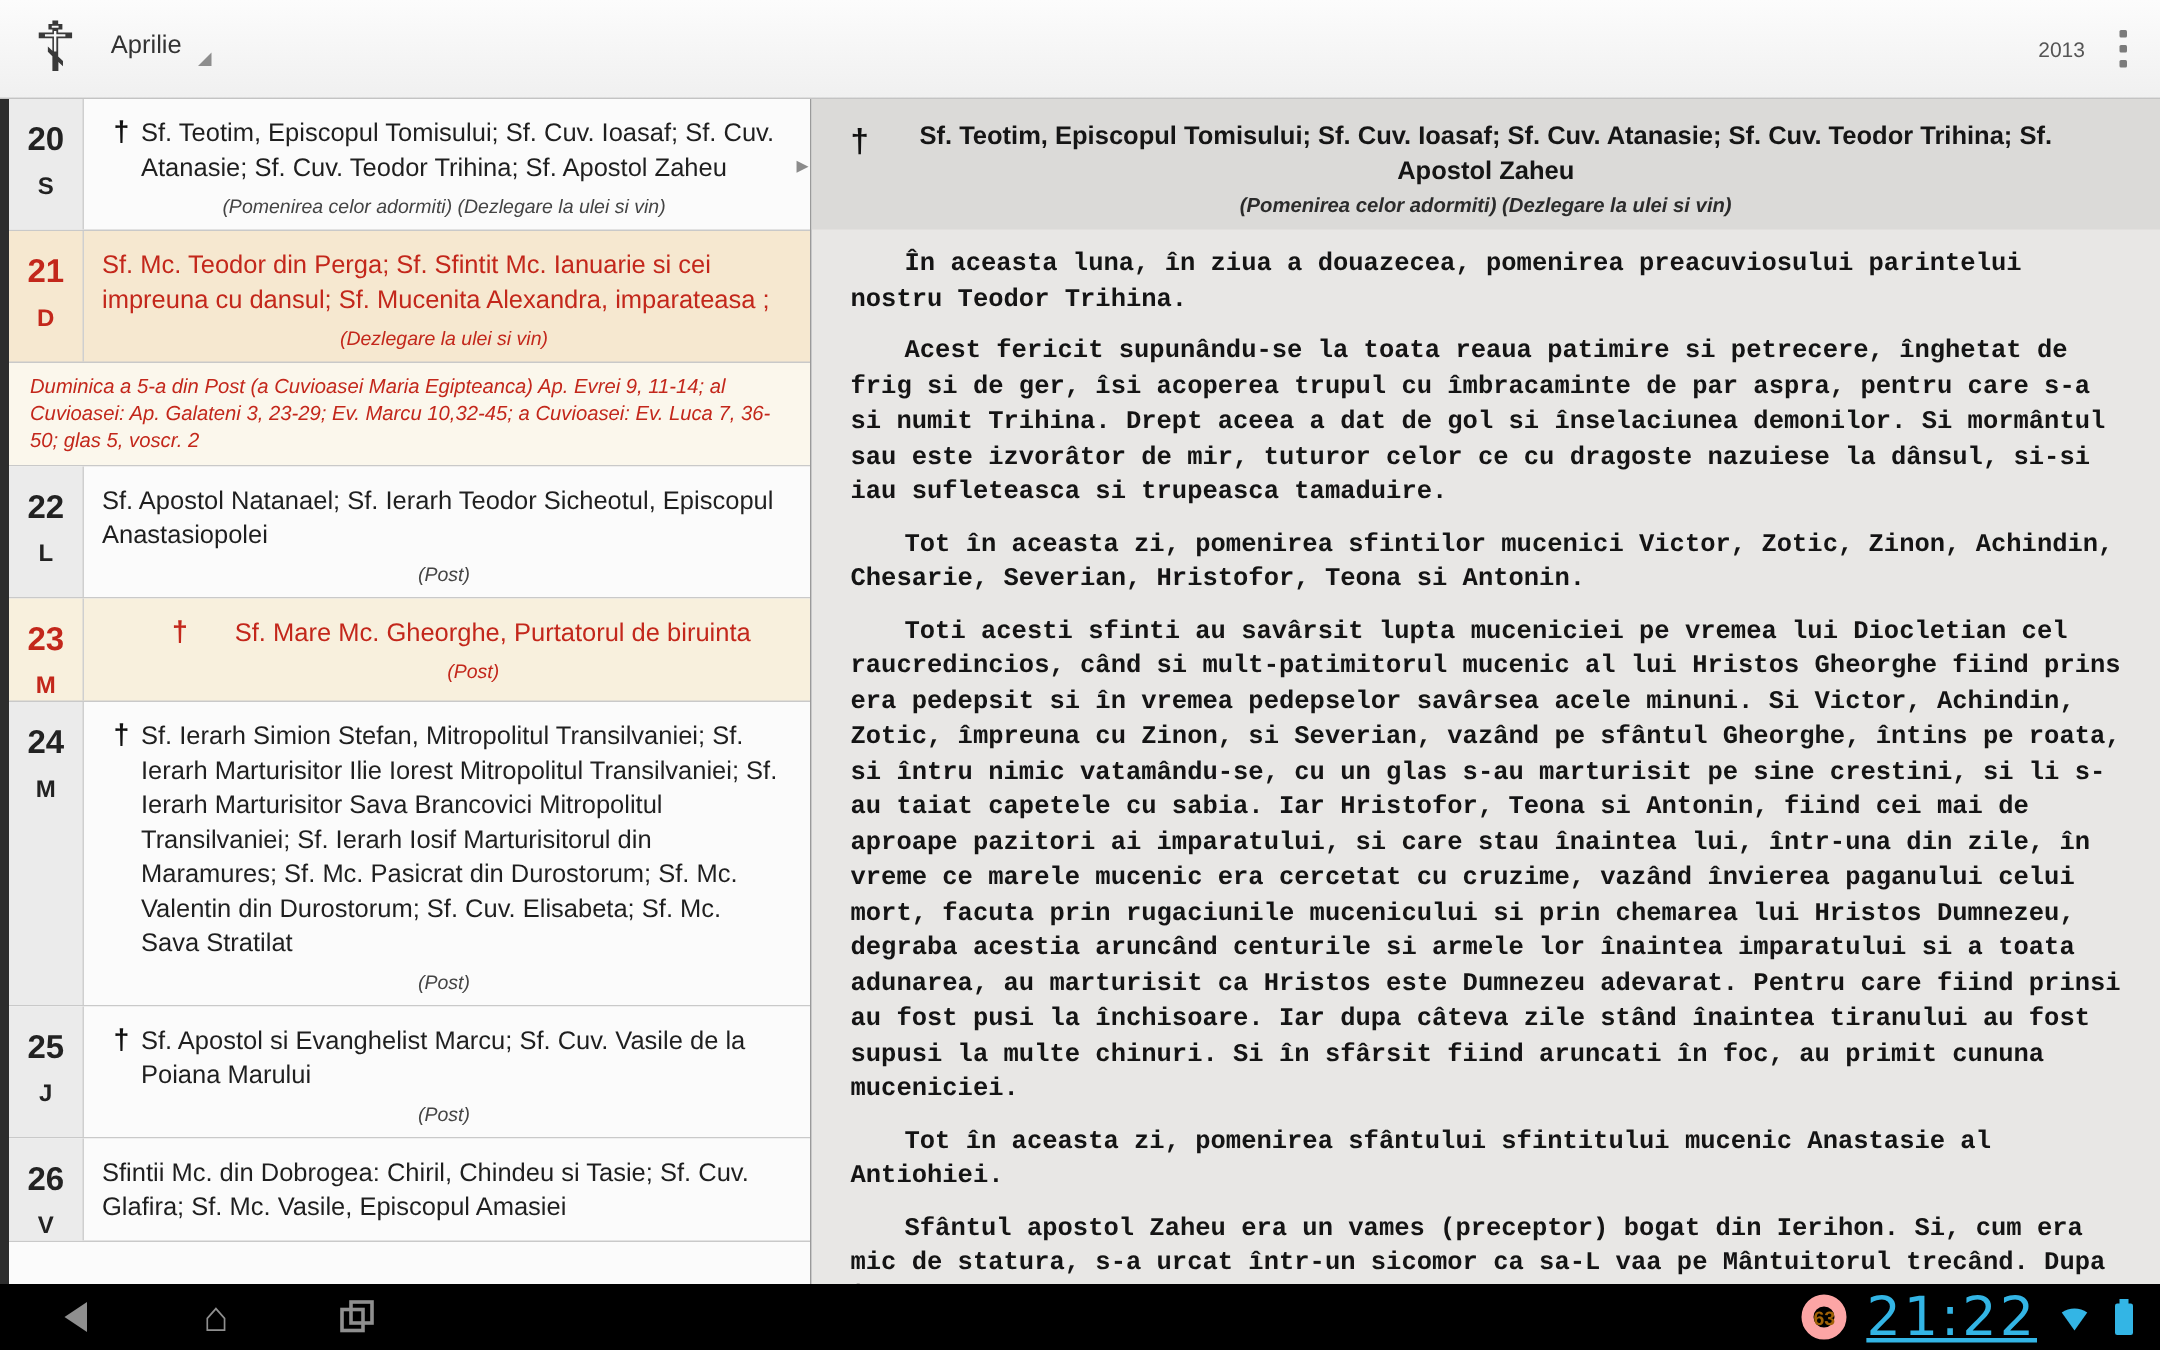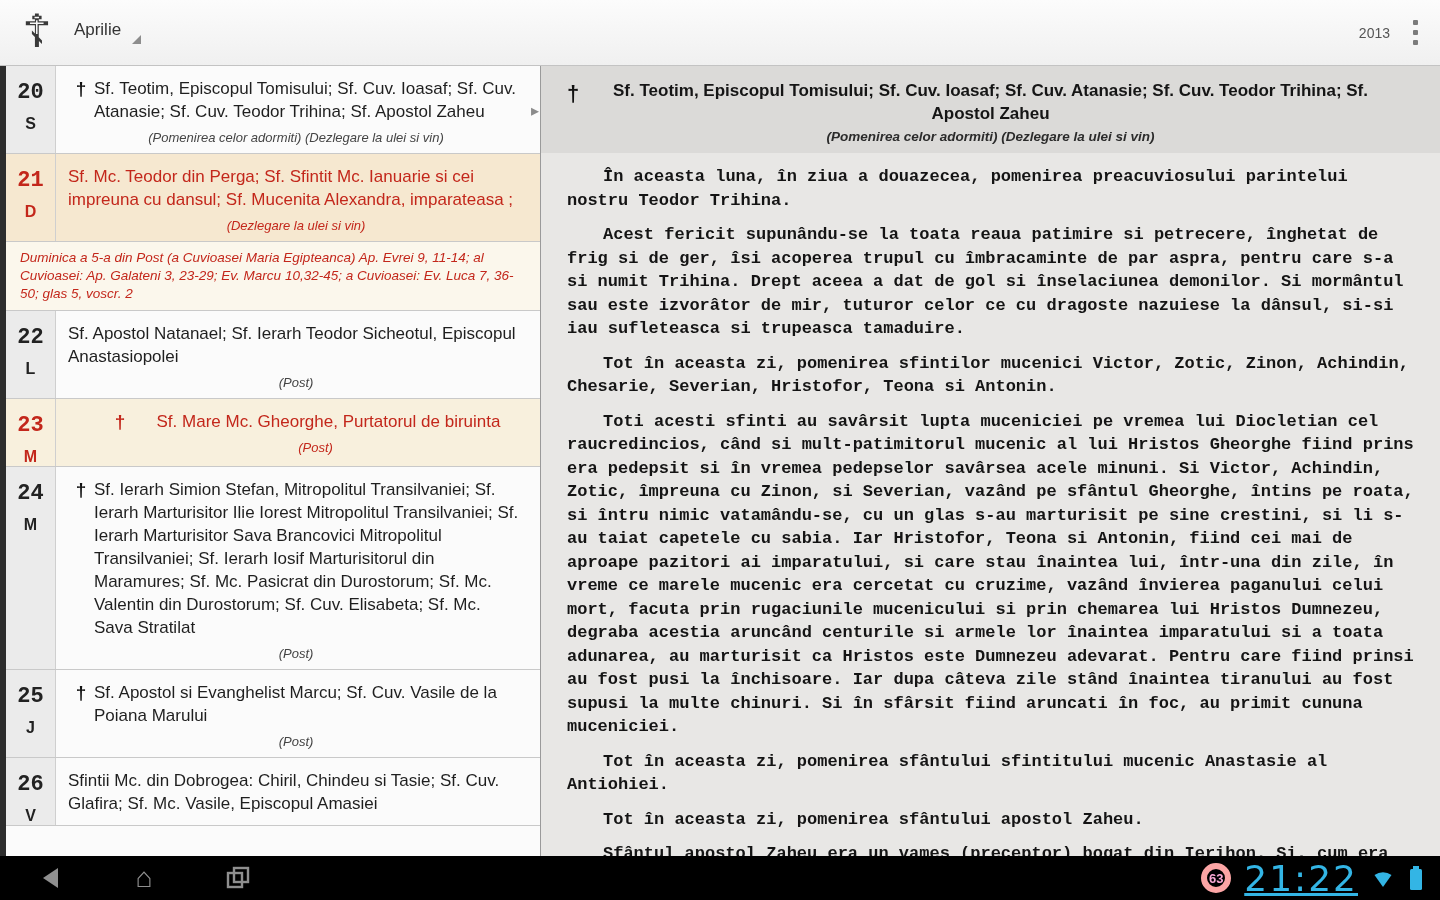--- a/index.html
+++ b/index.html
@@ -22,21 +22,21 @@
   .content { flex: 1; display: flex; min-height: 0; }
 
   
   .day-list { flex: 0 0 541px; background: #fbfbfb; border-right: 1px solid #9a9a9a; position: relative; overflow: hidden; padding-left: 6px; }
   .scroll-strip { position: absolute; left: 0; top: 0; width: 6px; height: 100%; background: #2d2d2d; }
   .row { display: flex; border-bottom: 1px solid #c9c9c9; position: relative; background: #fbfbfb; }
   .row.holiday { background: #f6e8d0; }
   .row.holiday2 { background: #f8f0dd; gap: 39px; }
   .datecol { flex: 0 0 50px; background: #ebebeb; border-right: 1px solid #cfcfcf; text-align: center; padding-top: 14px; }
   .row.holiday .datecol, .row.holiday2 .datecol { background: transparent; }
-  .dnum { font-size: 22px; font-weight: bold; color: #222; font-family: Liberation Mono, monospace; }
+  .dnum { font-size: 22px; font-weight: bold; color: #222; }
   .dday { font-size: 16px; font-weight: bold; color: #222; margin-top: 10px; }
   .row.red .dnum, .row.red .dday, .row.red .rowtext, .row.red .rownote { color: #c3271b; }
   .rowbody { flex: 1; padding: 11px 16px 8px 12px; min-width: 0; }
   .mainline { display: flex; }
   .mainline.center .rowtext { flex: 1; text-align: center; }
   .cross { font-weight: bold; font-size: 19px; color: #111; flex: 0 0 26px; text-align: center; padding-top: 1px; }
   .cross.red { color: #c3271b; }
   .rowtext { font-size: 17px; line-height: 23px; color: #1f1f1f; }
   .rownote { text-align: center; font-style: italic; font-size: 13px; color: #444; margin-top: 7px; }
   .sel-arrow { position: absolute; right: 1px; top: 50%; transform: translateY(-50%); color: #8b8b8b; font-size: 16px; }
@@ -51,21 +51,21 @@
   .detail-body { padding: 12px 26px 0; overflow: hidden; }
   .detail-body p { font-weight: bold; font-size: 17px; line-height: 23.5px; color: #141414; text-indent: 36px; margin-bottom: 11px; font-family: Liberation Mono, monospace; }
 
   
   .navbar { flex: 0 0 44px; background: #000; display: flex; align-items: center; position: relative; }
   .nav-left { display: flex; align-items: center; gap: 54px; margin-left: 30px; }
   .nav-btn { display: flex; align-items: center; justify-content: center; width: 40px; height: 36px; cursor: pointer; }
   .back-icon { width: 0; height: 0; border-top: 10px solid transparent; border-bottom: 10px solid transparent; border-right: 15px solid #8f8f8f; }
   .home-icon { color: #8f8f8f; font-size: 28px; line-height: 1; }
   .nav-right { position: absolute; right: 16px; display: flex; align-items: center; gap: 13px; }
-  .batt-circle { width: 30px; height: 30px; border: 6px solid #fca5a5; border-radius: 50%; color: #f9a8d4; font-size: 13px; font-weight: bold; display: flex; align-items: center; justify-content: center; }
+  .batt-circle { width: 30px; height: 30px; border: 8px solid #fca5a5; border-radius: 50%; color: #a16207; font-size: 13px; font-weight: bold; display: flex; align-items: center; justify-content: center; }
   .clock { color: #33b5e5; font-size: 36px; letter-spacing: 2px; font-family: "DejaVu Sans", sans-serif; text-decoration: underline; }
 </style>
 </head>
 <body>
 
 <div class="screen">
 
   <header class="topbar">
     <div class="app-logo">☦</div>
     <div class="month-spinner">
@@ -190,21 +190,20 @@
         <span class="detail-cross">†</span>
         <div class="detail-title">Sf. Teotim, Episcopul Tomisului; Sf. Cuv. Ioasaf; Sf. Cuv. Atanasie; Sf. Cuv. Teodor Trihina; Sf. Apostol Zaheu</div>
         <div class="detail-note">(Pomenirea celor adormiti) (Dezlegare la ulei si vin)</div>
       </div>
       <div class="detail-body">
         <p>În aceasta luna, în ziua a douazecea, pomenirea preacuviosului parintelui nostru Teodor Trihina.</p>
         <p>Acest fericit supunându-se la toata reaua patimire si petrecere, înghetat de frig si de ger, îsi acoperea trupul cu îmbracaminte de par aspra, pentru care s-a si numit Trihina. Drept aceea a dat de gol si înselaciunea demonilor. Si mormântul sau este izvorâtor de mir, tuturor celor ce cu dragoste nazuiese la dânsul, si-si iau sufleteasca si trupeasca tamaduire.</p>
         <p>Tot în aceasta zi, pomenirea sfintilor mucenici Victor, Zotic, Zinon, Achindin, Chesarie, Severian, Hristofor, Teona si Antonin.</p>
         <p>Toti acesti sfinti au savârsit lupta muceniciei pe vremea lui Diocletian cel raucredincios, când si mult-patimitorul mucenic al lui Hristos Gheorghe fiind prins era pedepsit si în vremea pedepselor savârsea acele minuni. Si Victor, Achindin, Zotic, împreuna cu Zinon, si Severian, vazând pe sfântul Gheorghe, întins pe roata, si întru nimic vatamându-se, cu un glas s-au marturisit pe sine crestini, si li s-au taiat capetele cu sabia. Iar Hristofor, Teona si Antonin, fiind cei mai de aproape pazitori ai imparatului, si care stau înaintea lui, într-una din zile, în vreme ce marele mucenic era cercetat cu cruzime, vazând învierea paganului celui mort, facuta prin rugaciunile mucenicului si prin chemarea lui Hristos Dumnezeu, degraba acestia aruncând centurile si armele lor înaintea imparatului si a toata adunarea, au marturisit ca Hristos este Dumnezeu adevarat. Pentru care fiind prinsi au fost pusi la închisoare. Iar dupa câteva zile stând înaintea tiranului au fost supusi la multe chinuri. Si în sfârsit fiind aruncati în foc, au primit cununa muceniciei.</p>
         <p>Tot în aceasta zi, pomenirea sfântului sfintitului mucenic Anastasie al Antiohiei.</p>
-        <p>Tot în aceasta zi, pomenirea sfântului apostol Zaheu.</p>
         <p>Sfântul apostol Zaheu era un vames (preceptor) bogat din Ierihon. Si, cum era mic de statura, s-a urcat într-un sicomor ca sa-L vaa pe Mântuitorul trecând. Dupa Înaltarea Domnului, sfântul Zaheu l-a însotit pe sfântul Petru în calatoriile lui. Traditia spune ca el a devenit episcop în Cezareea Palestinei, unde a si murit în pace.</p>
       </div>
     </section>
   </div>
 
   <nav class="navbar">
     <div class="nav-left">
       <div class="nav-btn">
         <span class="back-icon"></span>
       </div>

